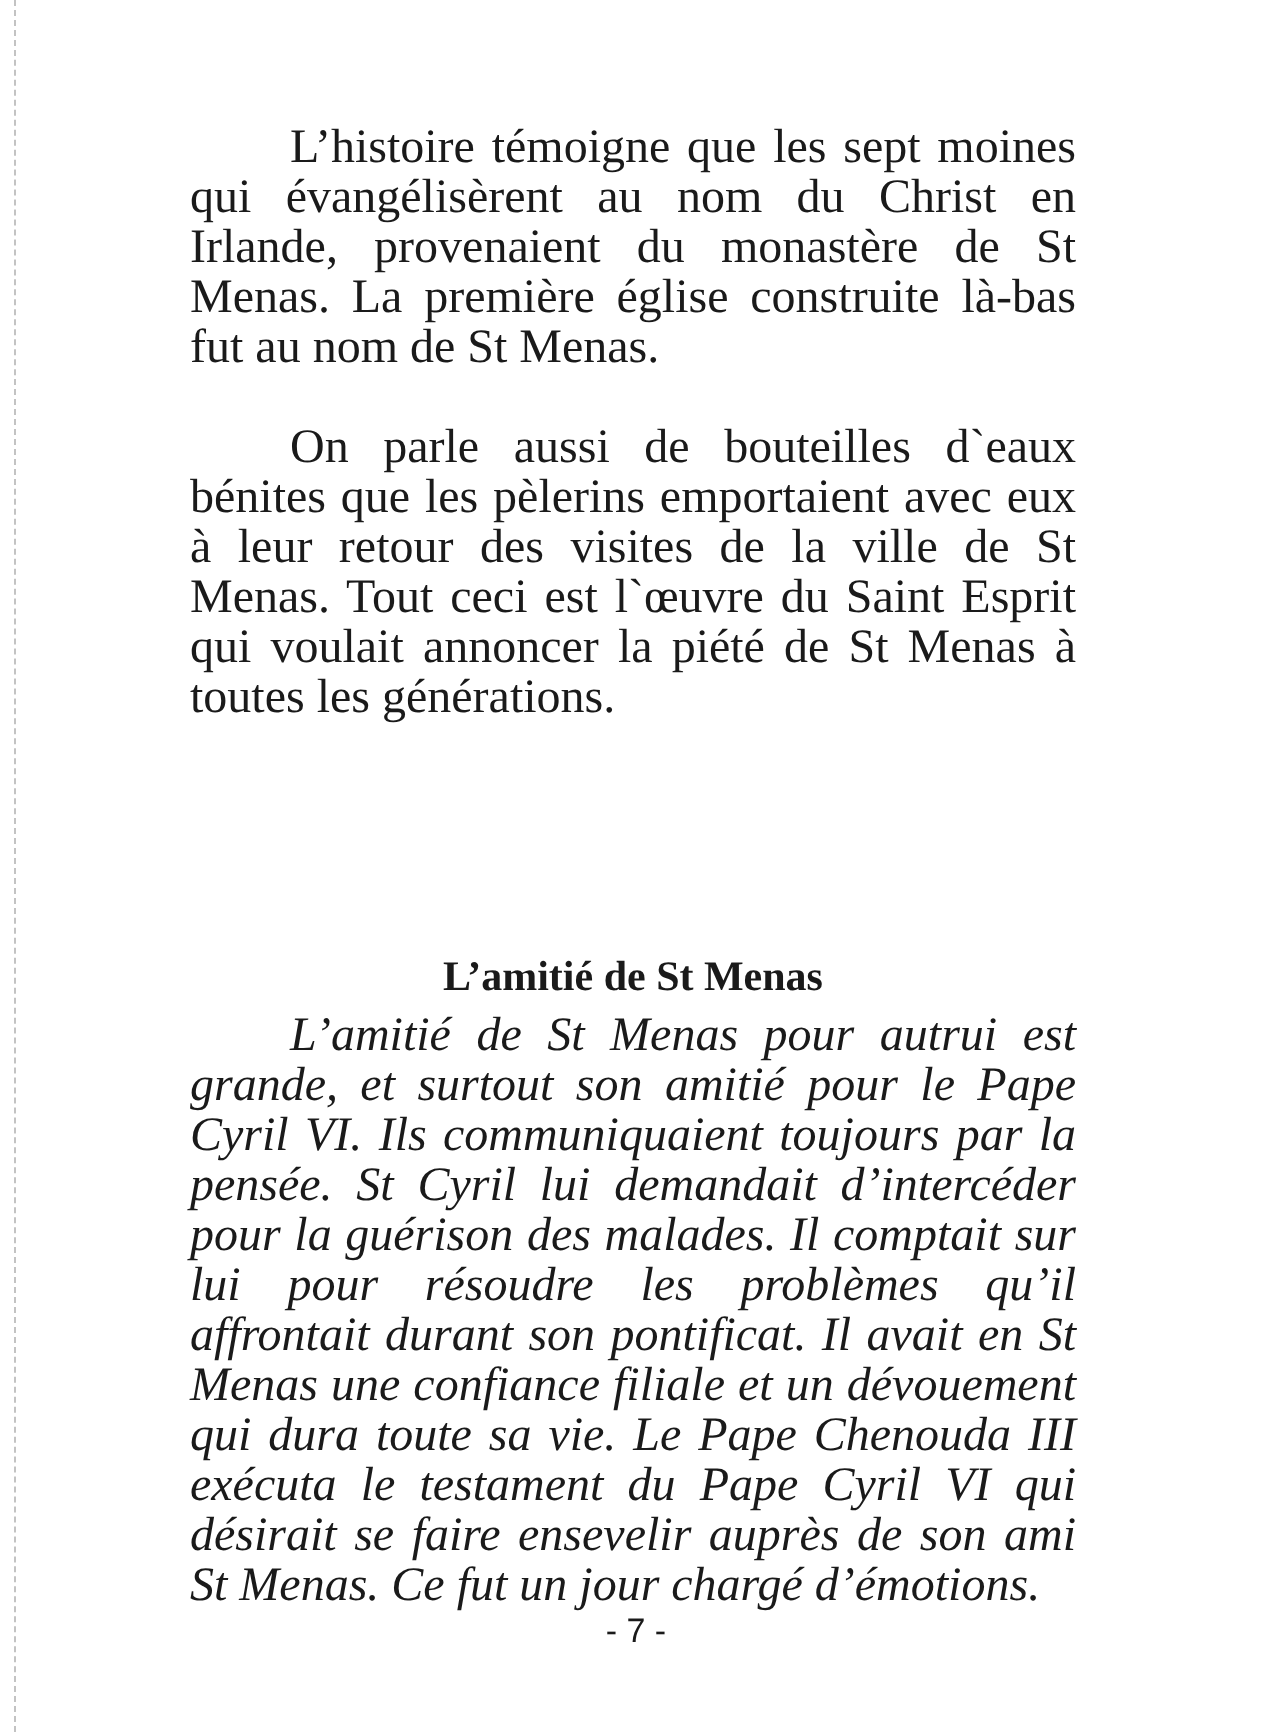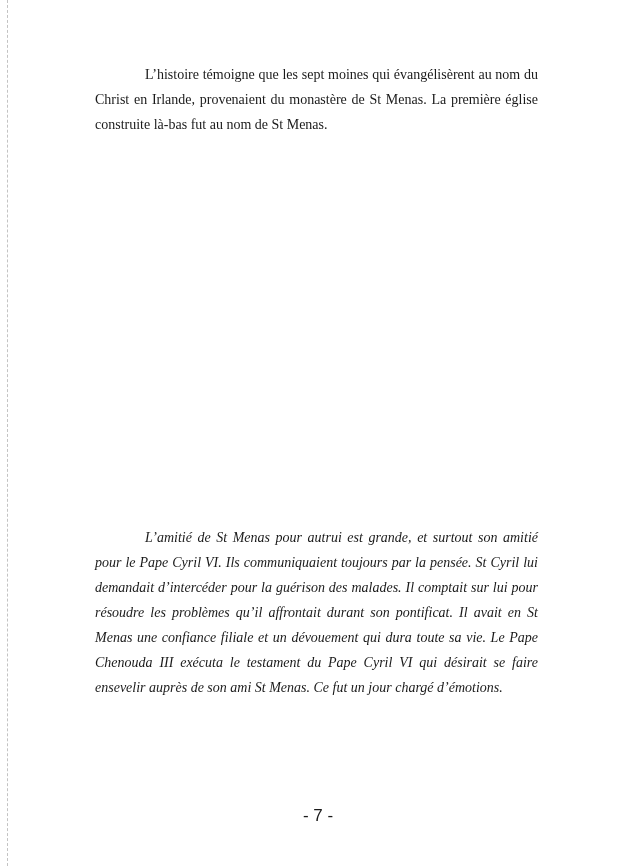--- a/index.html
+++ b/index.html
@@ -1,35 +1,37 @@
 <!DOCTYPE html>
 <html><head>
 <meta charset="utf-8">
 <style>
   html, body { margin: 0; padding: 0; background: #ffffff; }
   body { width: 636px; height: 866px; position: relative; overflow: hidden;
          font-family: "Liberation Serif", "DejaVu Serif", serif; color: #1a1a1a; }
   .scan-edge { position: absolute; left: 7px; top: 0; width: 0; height: 866px;
                border-left: 1px dashed #b5b5b5; opacity: 0.8; }
   .page { position: absolute; left: 95px; top: 62px; width: 443px; }
-  .para { margin: 0; font-size: 14px; line-height: 25px; text-align: justify;
+  .para { margin: 0; font-size: 24px; line-height: 25px; text-align: justify;
           text-indent: 50px; }
   .para + .para { margin-top: 19px; }
   .p3 { margin-top: 25px !important; }
   .heading { position: absolute; left: 0; width: 443px; top: 412px; text-align: center;
              font-weight: bold; font-size: 21px; line-height: 28px; margin: 0; }
   .p4 { position: absolute; left: 0; top: 444px; width: 443px; font-style: italic; }
   .page-number { position: absolute; left: 0; width: 636px; top: 806px; text-align: center;
                  font-size: 17px; font-family: "Liberation Sans", sans-serif; }
 </style>
 </head>
 <body>
 
 <div class="scan-edge"></div>
 
 <div class="page">
   <p class="para">L’histoire témoigne que les sept moines qui évangélisèrent au nom du Christ en Irlande, provenaient du monastère de St Menas. La première église construite là-bas fut au nom de St Menas.</p>
+  <p class="para p3">On parle aussi de bouteilles d`eaux bénites que les pèlerins emportaient avec eux à leur retour des visites de la ville de St Menas. Tout ceci est l`œuvre du Saint Esprit qui voulait annoncer la piété de St Menas à toutes les générations.</p>
 
+  <h2 class="heading">L’amitié de St Menas</h2>
 
   <p class="para p4">L’amitié de St Menas pour autrui est grande, et surtout son amitié pour le Pape Cyril VI. Ils communiquaient toujours par la pensée. St Cyril lui demandait d’intercéder pour la guérison des malades. Il comptait sur lui pour résoudre les problèmes qu’il affrontait durant son pontificat. Il avait en St Menas une confiance filiale et un dévouement qui dura toute sa vie. Le Pape Chenouda III exécuta le testament du Pape Cyril VI qui désirait se faire ensevelir auprès de son ami St Menas. Ce fut un jour chargé d’émotions.</p>
 </div>
 
 <div class="page-number">- 7 -</div>
 
 </body></html>

